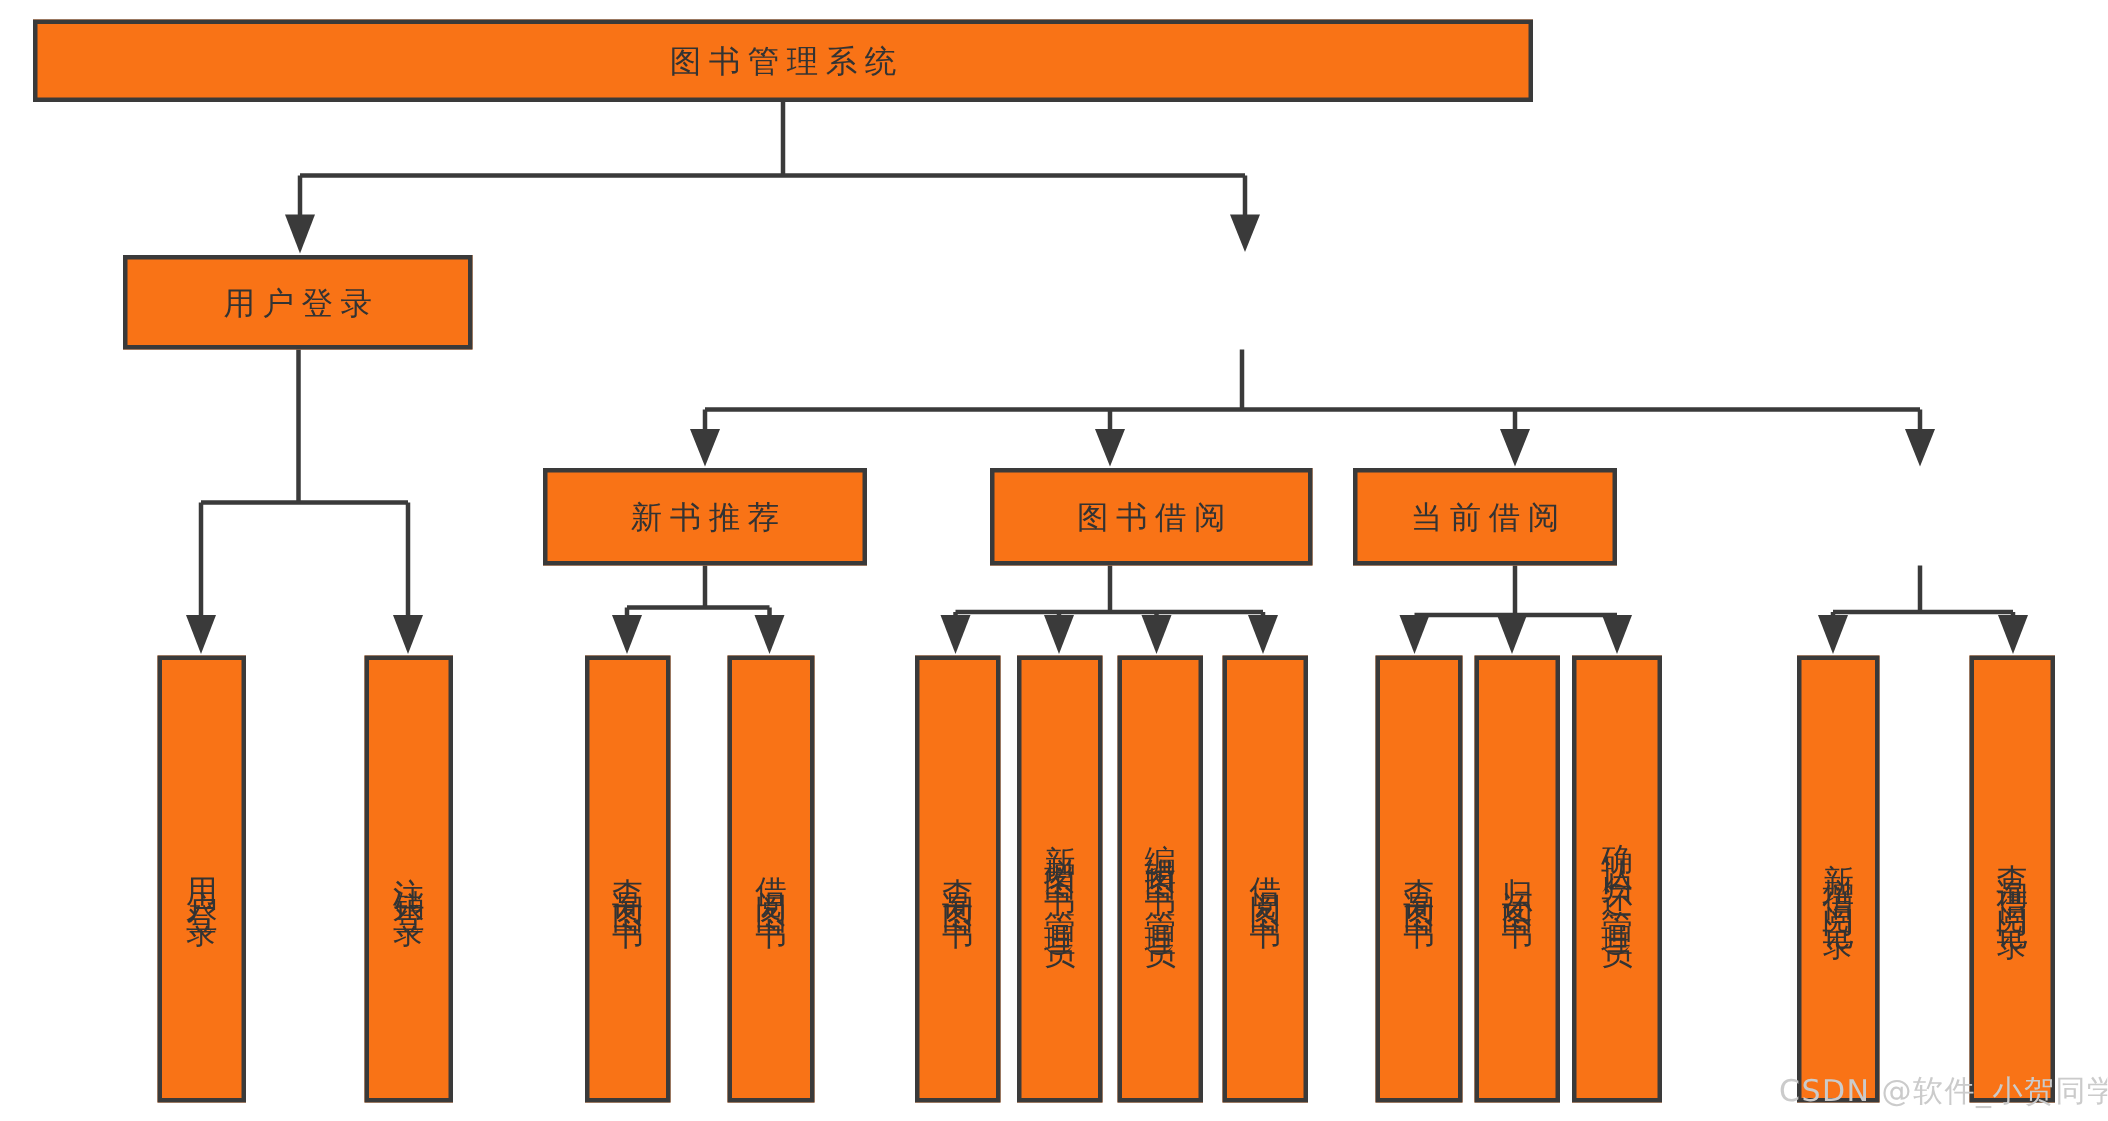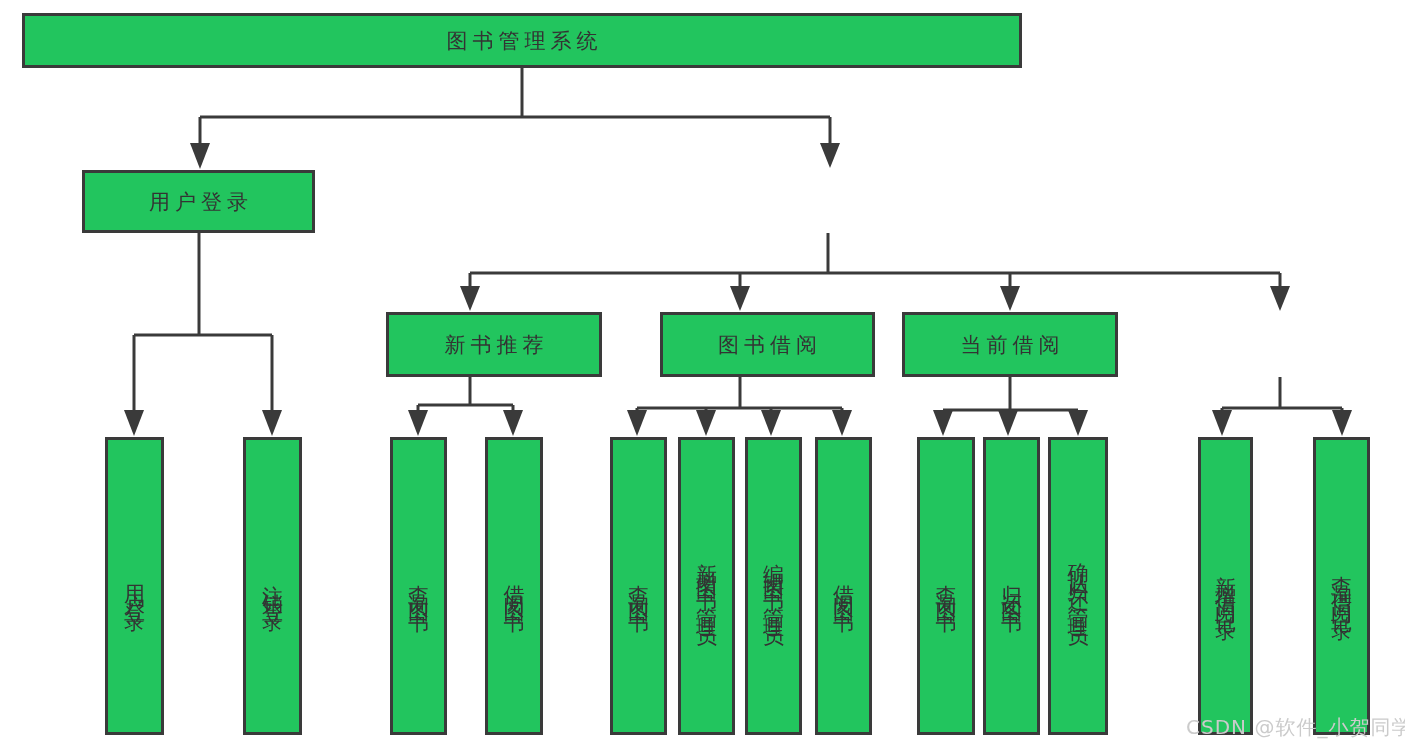--- a/index.html
+++ b/index.html
@@ -20,21 +20,21 @@
     left: 0;
     top: 0;
     width: 1405px;
     height: 747px;
     pointer-events: none;
   }
   .node {
     position: absolute;
     box-sizing: border-box;
     border: 3px solid #3a3a3a;
-    background: #22c55e;
+    background: #f97316;
     display: flex;
     align-items: center;
     justify-content: center;
     color: #333333;
     z-index: 2;
   }
   .h-label {
     font-size: 21px;
     letter-spacing: 5px;
     text-indent: 5px; 
@@ -139,27 +139,27 @@
   </svg>
 
   <div class="node" style="left:22px; top:13px; width:1000px; height:55px;">
     <span class="h-label">图书管理系统</span>
   </div>
 
   <div class="node" style="left:82px; top:170px; width:233px; height:63px;">
     <span class="h-label">用户登录</span>
   </div>
 
-  <div class="node" style="left:362px; top:312px; width:216px; height:65px;margin-left:24px;">
+  <div class="node" style="left:362px; top:312px; width:216px; height:65px;">
     <span class="h-label">新书推荐</span>
   </div>
   <div class="node" style="left:660px; top:312px; width:215px; height:65px;">
     <span class="h-label">图书借阅</span>
   </div>
-  <div class="node" style="left:902px; top:312px; width:216px; height:65px;">
+  <div class="node" style="left:902px; top:312px; width:176px; height:65px;">
     <span class="h-label">当前借阅</span>
   </div>
 
   <div class="node" style="left:105px; top:437px; width:59px; height:298px;">
     <span class="v-label">用户登录</span>
   </div>
   <div class="node" style="left:243px; top:437px; width:59px; height:298px;">
     <span class="v-label">注销登录</span>
   </div>
 

